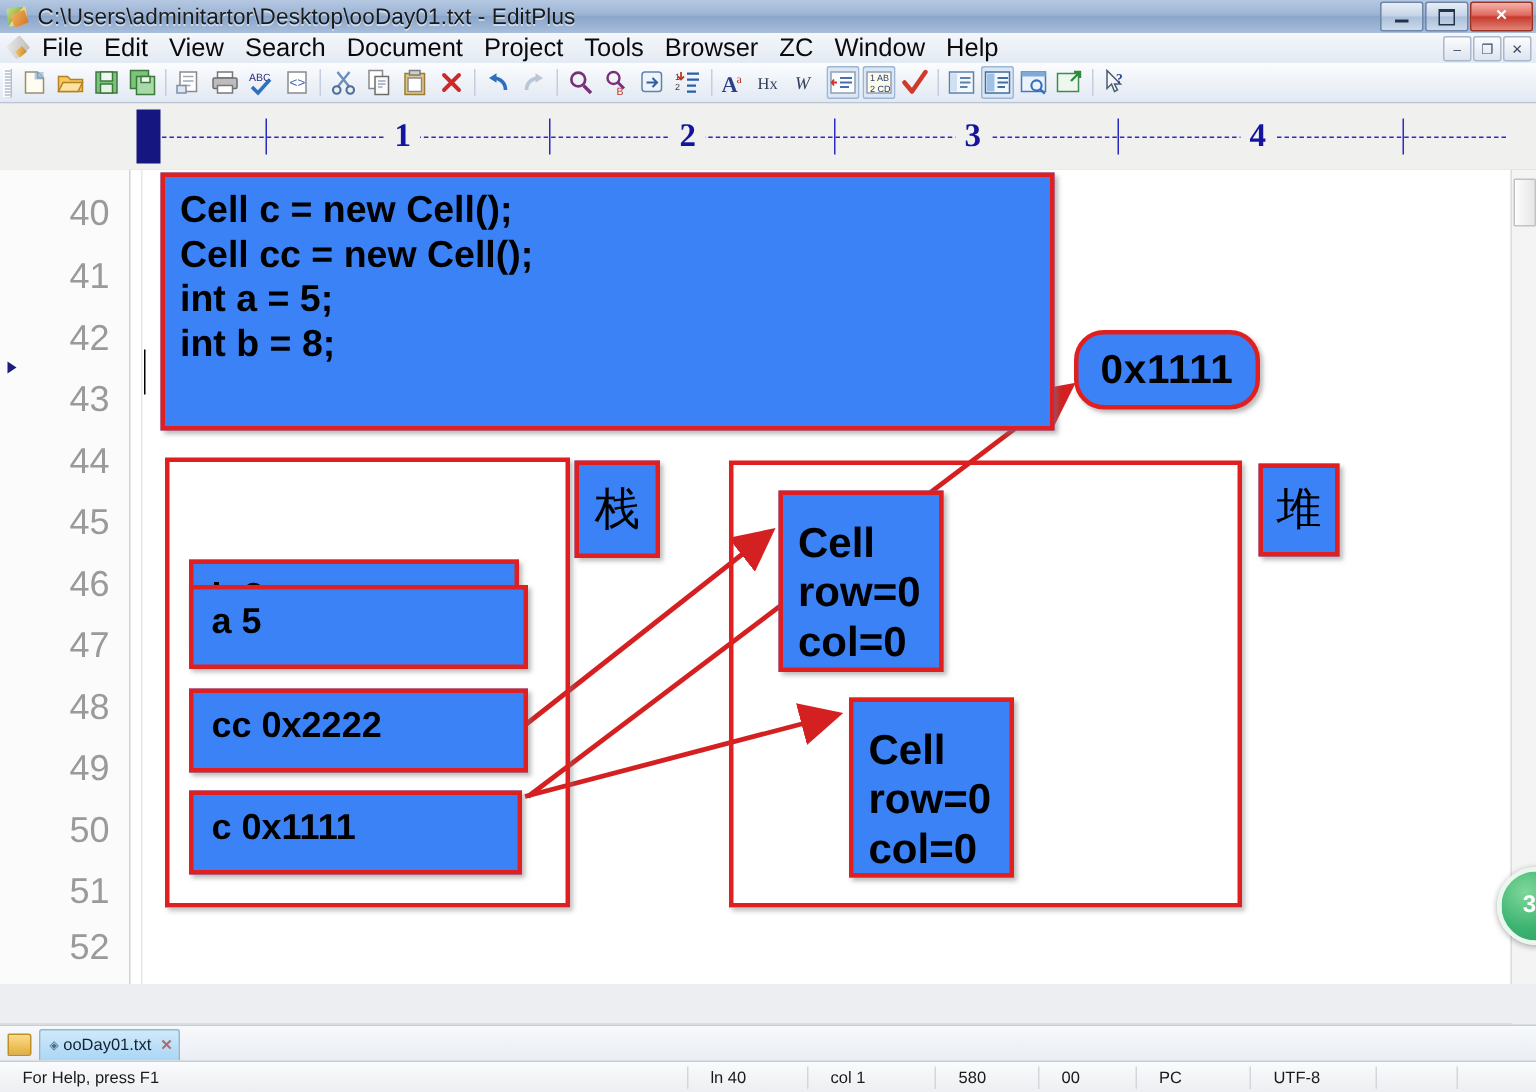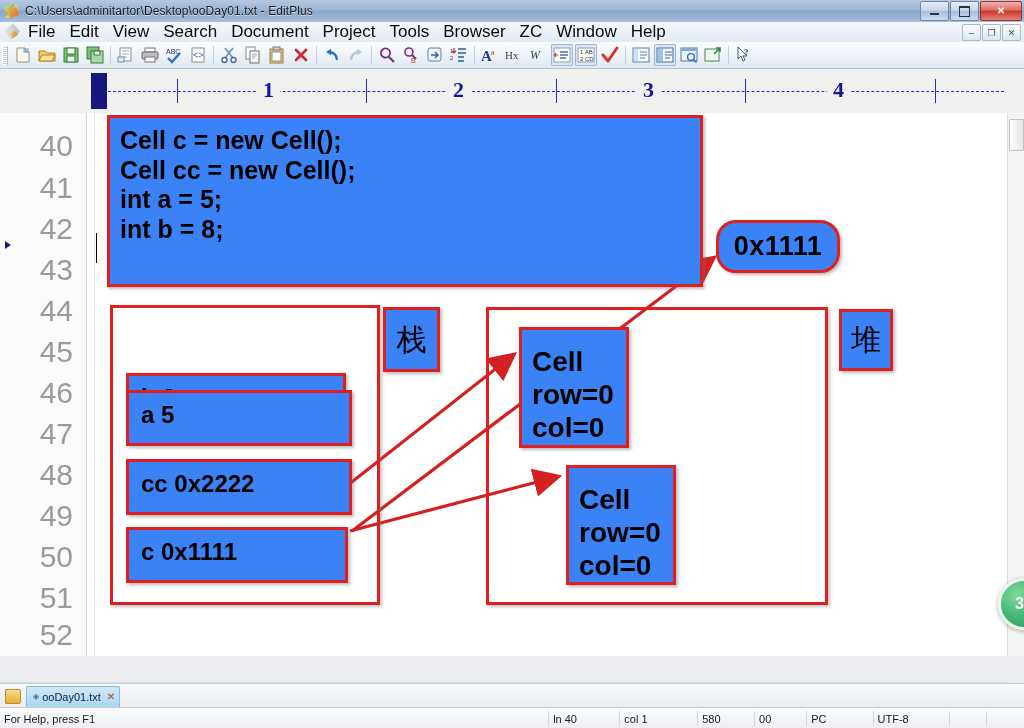--- a/index.html
+++ b/index.html
@@ -24,21 +24,21 @@
   .tb-icon .pencil{
     position:absolute;left:1px;top:2px;width:13px;height:12px;
     background:linear-gradient(135deg,#c9e08a 0%,#8fbc4a 45%,#e8d98a 46%,#d8b84a 100%);
     transform:rotate(-8deg);border-radius:1px;
   }
   .tb-icon .pencil2{
     position:absolute;left:4px;top:5px;width:10px;height:9px;
     background:linear-gradient(135deg,#f2b25c,#d2772c);transform:rotate(-20deg);border-radius:1px;
   }
   .titlebar .tb-title{
-    font-size:12px;color:#1a1a1a;letter-spacing:.1px;white-space:nowrap;
+    font-size:15px;color:#1a1a1a;letter-spacing:.1px;white-space:nowrap;
     text-shadow:0 1px 0 rgba(255,255,255,.55);
   }
   .tb-buttons{position:absolute;right:2px;top:1px;display:flex;gap:0;}
   .tb-btn{
     width:27px;height:18px;margin-left:1px;
     border:1px solid #6f87a9;border-radius:2px;
     background:linear-gradient(to bottom,#e8eef7 0%,#c5d3e6 48%,#aabfda 52%,#ccdaeb 100%);
     display:flex;align-items:center;justify-content:center;
     font-size:10px;color:#21344c;
   }
@@ -118,21 +118,21 @@
   
   .editor{
     position:absolute;left:0;top:113px;width:1008px;height:543px;
     background:#ffffff;overflow:hidden;
   }
   .gutter{
     position:absolute;left:0;top:0;width:86px;height:543px;
     background:#fbfbfb;border-right:1px solid #d4d4d4;
   }
   .gutter .ln{
-    position:absolute;right:13px;font-size:30px;color:#9a9a9a;
+    position:absolute;right:13px;font-size:24px;color:#9a9a9a;
     font-family:"Liberation Sans",sans-serif;line-height:1;text-align:right;
   }
   .fold-marker{
     position:absolute;left:5px;top:128px;width:0;height:0;
     border-left:6px solid #1c1c7a;border-top:4px solid transparent;border-bottom:4px solid transparent;
   }
   .caret{position:absolute;left:96px;top:120px;width:1px;height:30px;background:#000;}
   .margin-line{position:absolute;left:94px;top:0;width:1px;height:543px;background:#e7e7e7;}
 
   
@@ -202,21 +202,21 @@
   .tab .xclose{margin-left:6px;font-size:10px;color:#b06a6a;font-weight:bold;}
 
   
   .statusbar{
     position:absolute;left:0;top:707px;width:1024px;height:21px;
     background:linear-gradient(to bottom,#fafbfc,#eceef1);
     border-top:1px solid #c9ced6;
     display:flex;align-items:center;font-size:11px;color:#1a1a1a;
   }
   .statusbar .cell{
-    padding:0 4px;height:19px;display:flex;align-items:center;white-space:nowrap;
+    padding:0 15px;height:19px;display:flex;align-items:center;white-space:nowrap;
   }
   .statusbar .sep{width:1px;height:15px;background:#d3d7dd;}
 </style>
 </head>
 <body>
 
 <div id="app">
 
   <div class="titlebar">
     <div class="tb-icon">

